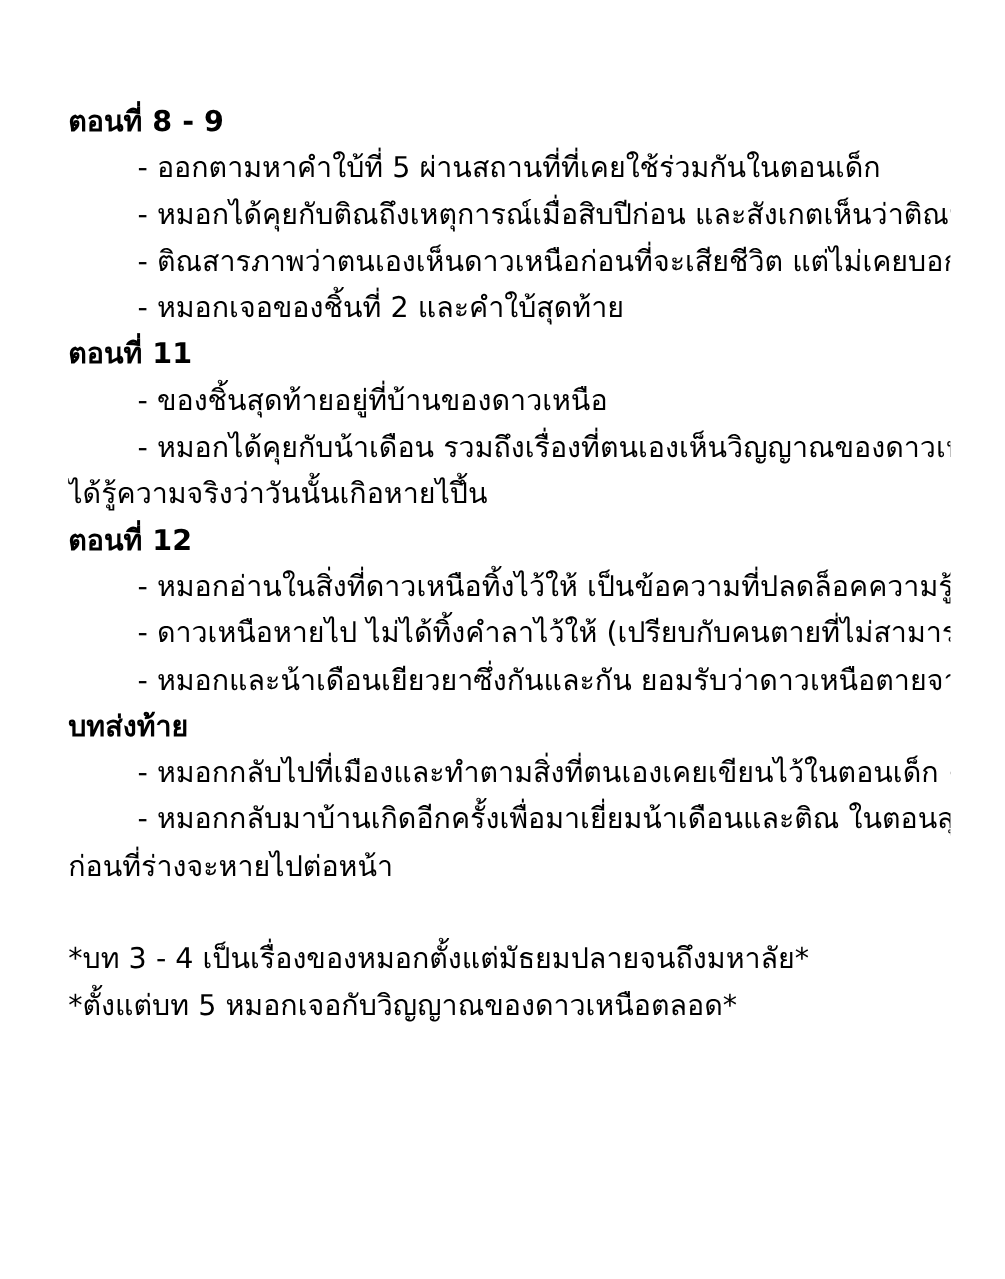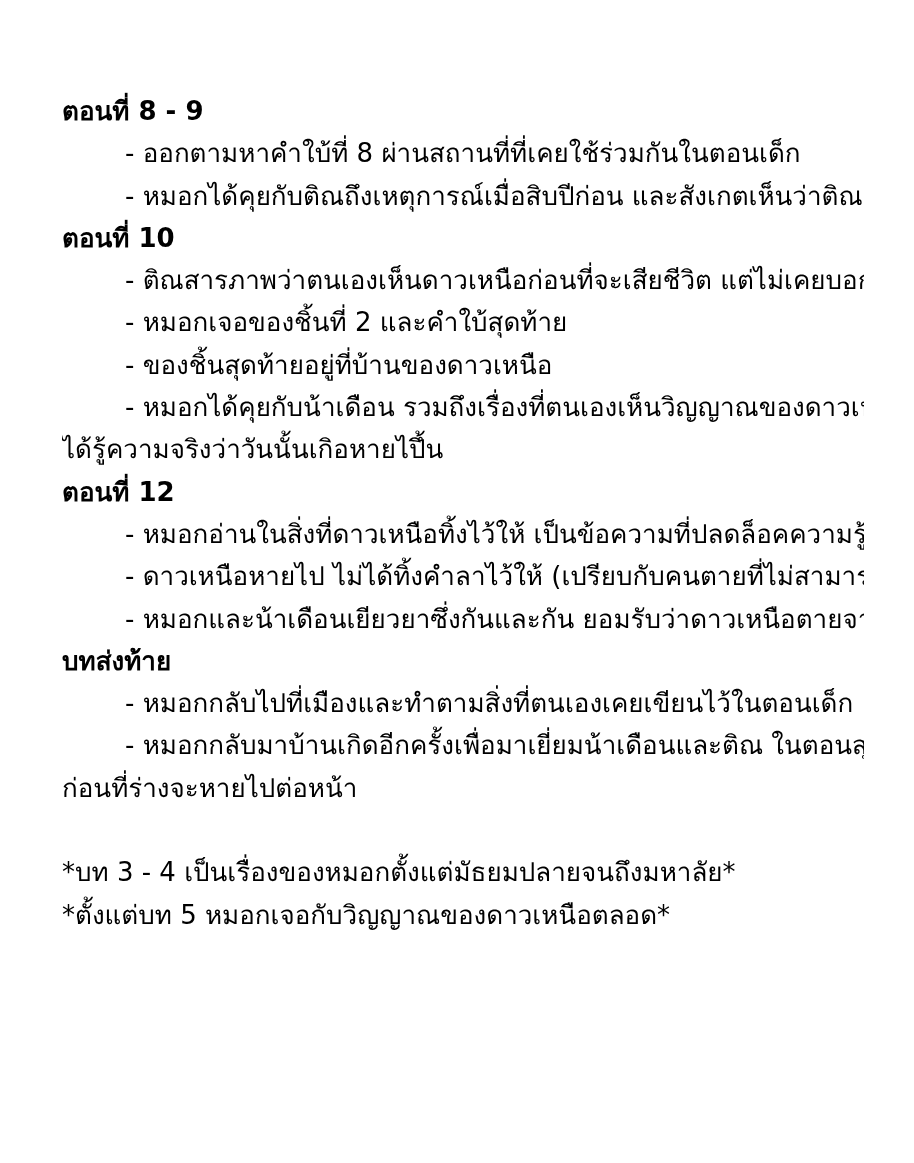--- a/index.html
+++ b/index.html
@@ -29,27 +29,27 @@
   .h   { font-weight: bold; }
   .tab { padding-left: 63px; }
   .blank { }
 </style>
 </head>
 <body>
 
 <div class="page">
 
   <p class="ln h">ตอนที่ 8 - 9</p>
-  <p class="ln tab">- ออกตามหาคำใบ้ที่ 8 ผ่านสถานที่ที่เคยใช้ร่วมกันในตอนเด็ก</p>
+  <p class="ln tab">- ออกตามหาคำใบ้ที่ 5 ผ่านสถานที่ที่เคยใช้ร่วมกันในตอนเด็ก</p>
   <p class="ln tab">- หมอกได้คุยกับติณถึงเหตุการณ์เมื่อสิบปีก่อน และสังเกตเห็นว่าติณมีท่าทีแปลกไป</p>
 
-  <p class="ln h">ตอนที่ 10</p>
   <p class="ln tab">- ติณสารภาพว่าตนเองเห็นดาวเหนือก่อนที่จะเสียชีวิต แต่ไม่เคยบอกใคร และทำให้เขารู้สึกผิดมา</p>
   <p class="ln tab">- หมอกเจอของชิ้นที่ 2 และคำใบ้สุดท้าย</p>
 
+  <p class="ln h">ตอนที่ 11</p>
   <p class="ln tab">- ของชิ้นสุดท้ายอยู่ที่บ้านของดาวเหนือ</p>
   <p class="ln tab">- หมอกได้คุยกับน้าเดือน รวมถึงเรื่องที่ตนเองเห็นวิญญาณของดาวเหนือแต่เธอกลับมองไม่เห็น และ</p>
   <p class="ln">ได้รู้ความจริงว่าวันนั้นเกิอหายไปึ้น</p>
 
   <p class="ln h">ตอนที่ 12</p>
   <p class="ln tab">- หมอกอ่านในสิ่งที่ดาวเหนือทิ้งไว้ให้ เป็นข้อความที่ปลดล็อคความรู้สึกผิดของหมอก</p>
   <p class="ln tab">- ดาวเหนือหายไป ไม่ได้ทิ้งคำลาไว้ให้ (เปรียบกับคนตายที่ไม่สามารถพูดอะไรได้)</p>
   <p class="ln tab">- หมอกและน้าเดือนเยียวยาซึ่งกันและกัน ยอมรับว่าดาวเหนือตายจากพวกเขาไปแล้ว</p>
 
   <p class="ln h">บทส่งท้าย</p>

